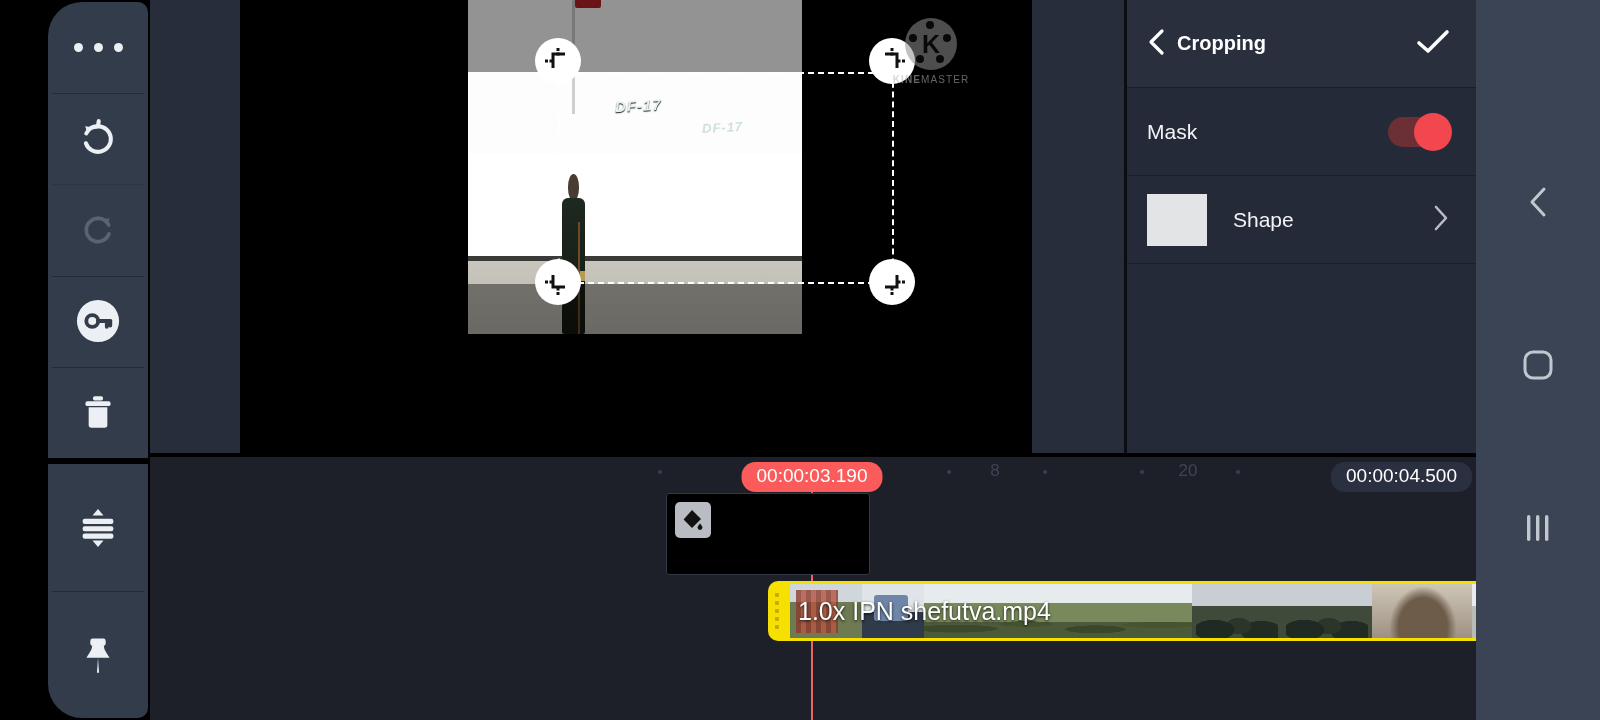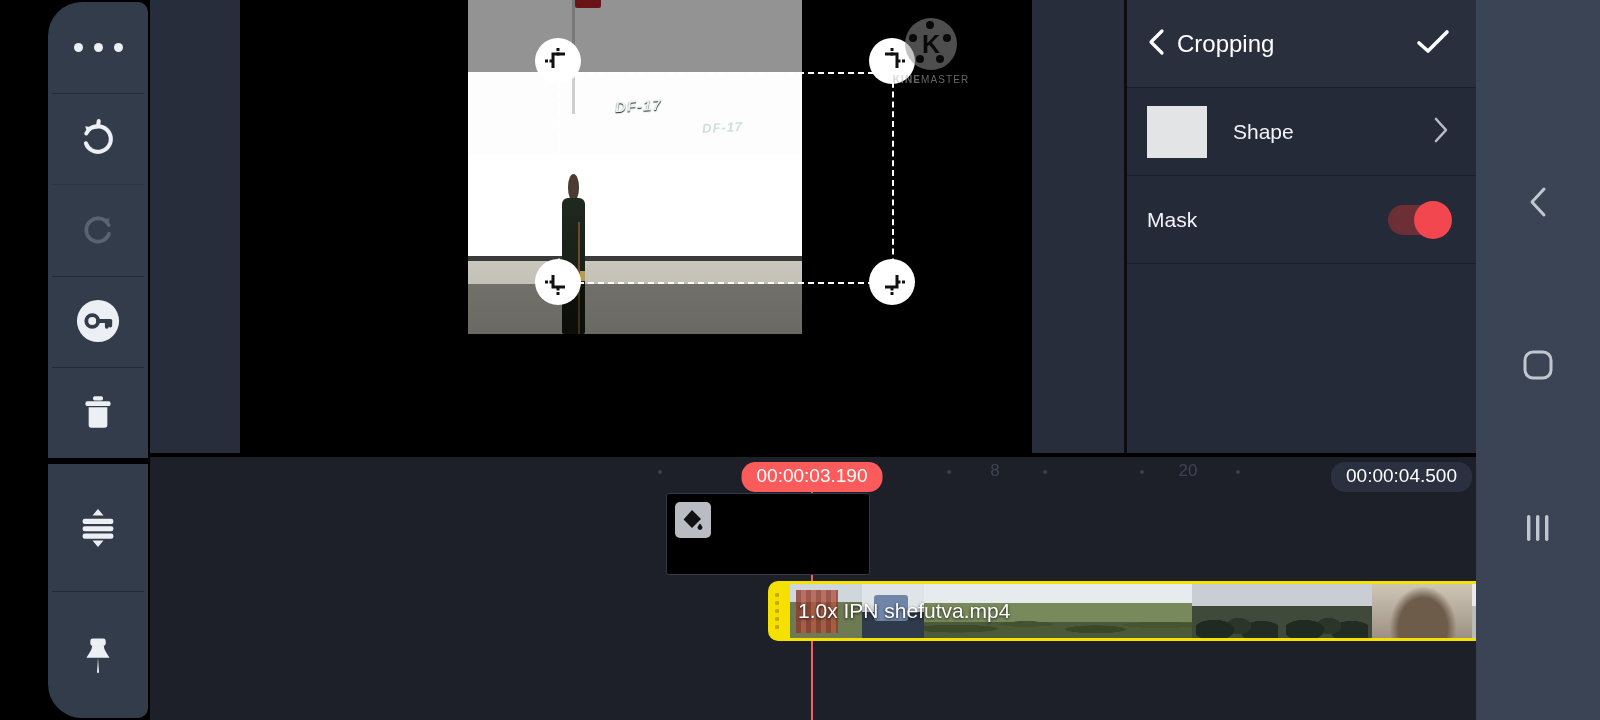--- a/index.html
+++ b/index.html
@@ -182,21 +182,21 @@
     border-left: 3px solid #0c0d12;
   }
   .panel-head {
     height: 88px;
     display: flex; align-items: center;
     padding: 0 26px 0 18px;
     border-bottom: 1px solid #1b1f2b;
     background: #2a2f3e;
   }
   .panel-title {
-    color: #fff; font-size: 24px; font-weight: 400; margin-left: 10px; flex: 1;
+    color: #fff; font-size: 20px; font-weight: 700; margin-left: 10px; flex: 1;
   }
   .row {
     height: 88px;
     display: flex; align-items: center;
     padding: 0 26px 0 20px;
     border-bottom: 1px solid #1b1f2b;
   }
   .row-label { color: #f2f3f7; font-size: 21px; flex: 1; }
   .toggle {
     width: 62px; height: 30px; border-radius: 15px;
@@ -377,21 +377,21 @@
       radial-gradient(ellipse at 22% 80%, #1f2a22 0 22%, transparent 23%),
       radial-gradient(ellipse at 52% 70%, #2b3529 0 20%, transparent 21%),
       radial-gradient(ellipse at 80% 84%, #222c24 0 22%, transparent 23%);
   }
   .t6 { width: 100px; background: linear-gradient(#cfc6b6, #9d9184); }
   .t6::after { content:""; position:absolute; left:18%; top:6%; width:66%; height:94%;
                background: radial-gradient(ellipse at 50% 80%, #6d5c4a 0 52%, rgba(109,92,74,0) 72%); }
   .t7 { width: 92px; background: linear-gradient(#e8eaec 0 40%, #b9bcb4 40% 100%); }
   .clip-name {
     position: absolute; left: 30px; top: 50%; transform: translateY(-50%);
-    color: #fff; font-size: 21px;
+    color: #fff; font-size: 25px;
     text-shadow: 0 1px 3px rgba(0,0,0,.85);
     white-space: nowrap; pointer-events: none;
   }
 
   
   .navbar {
     position: absolute; right: 0; top: 0; width: 124px; height: 720px;
     background: #3b4454;
     display: flex; flex-direction: column; align-items: center;
     justify-content: space-around;
@@ -571,33 +571,33 @@
       </span>
       <span class="panel-title">Cropping</span>
       <span>
         <svg width="34" height="28" viewBox="0 0 34 28">
           <path d="M3 15 L12 23 L31 4" fill="none" stroke="#fff" stroke-width="3.6" stroke-linecap="round" stroke-linejoin="round"></path>
         </svg>
       </span>
     </div>
 
     <div class="row">
+      <span class="row-label">Mask</span>
+      <span class="toggle">
+        <span class="knob"></span>
+      </span>
+    </div>
+
+    <div class="row">
       <span class="swatch"></span>
       <span class="row-label">Shape</span>
       <span>
         <svg width="18" height="28" viewBox="0 0 18 28">
           <path d="M4 3 L14 14 L4 25" fill="none" stroke="#b9bcc6" stroke-width="2.6" stroke-linecap="round" stroke-linejoin="round"></path>
         </svg>
-      </span>
-    </div>
-
-    <div class="row">
-      <span class="row-label">Mask</span>
-      <span class="toggle">
-        <span class="knob"></span>
       </span>
     </div>
 
   </div>
 
   <div class="timeline">
 
     <div class="ruler">
       <div class="tick" style="left:508px"></div>
       <div class="tick" style="left:605px"></div>

